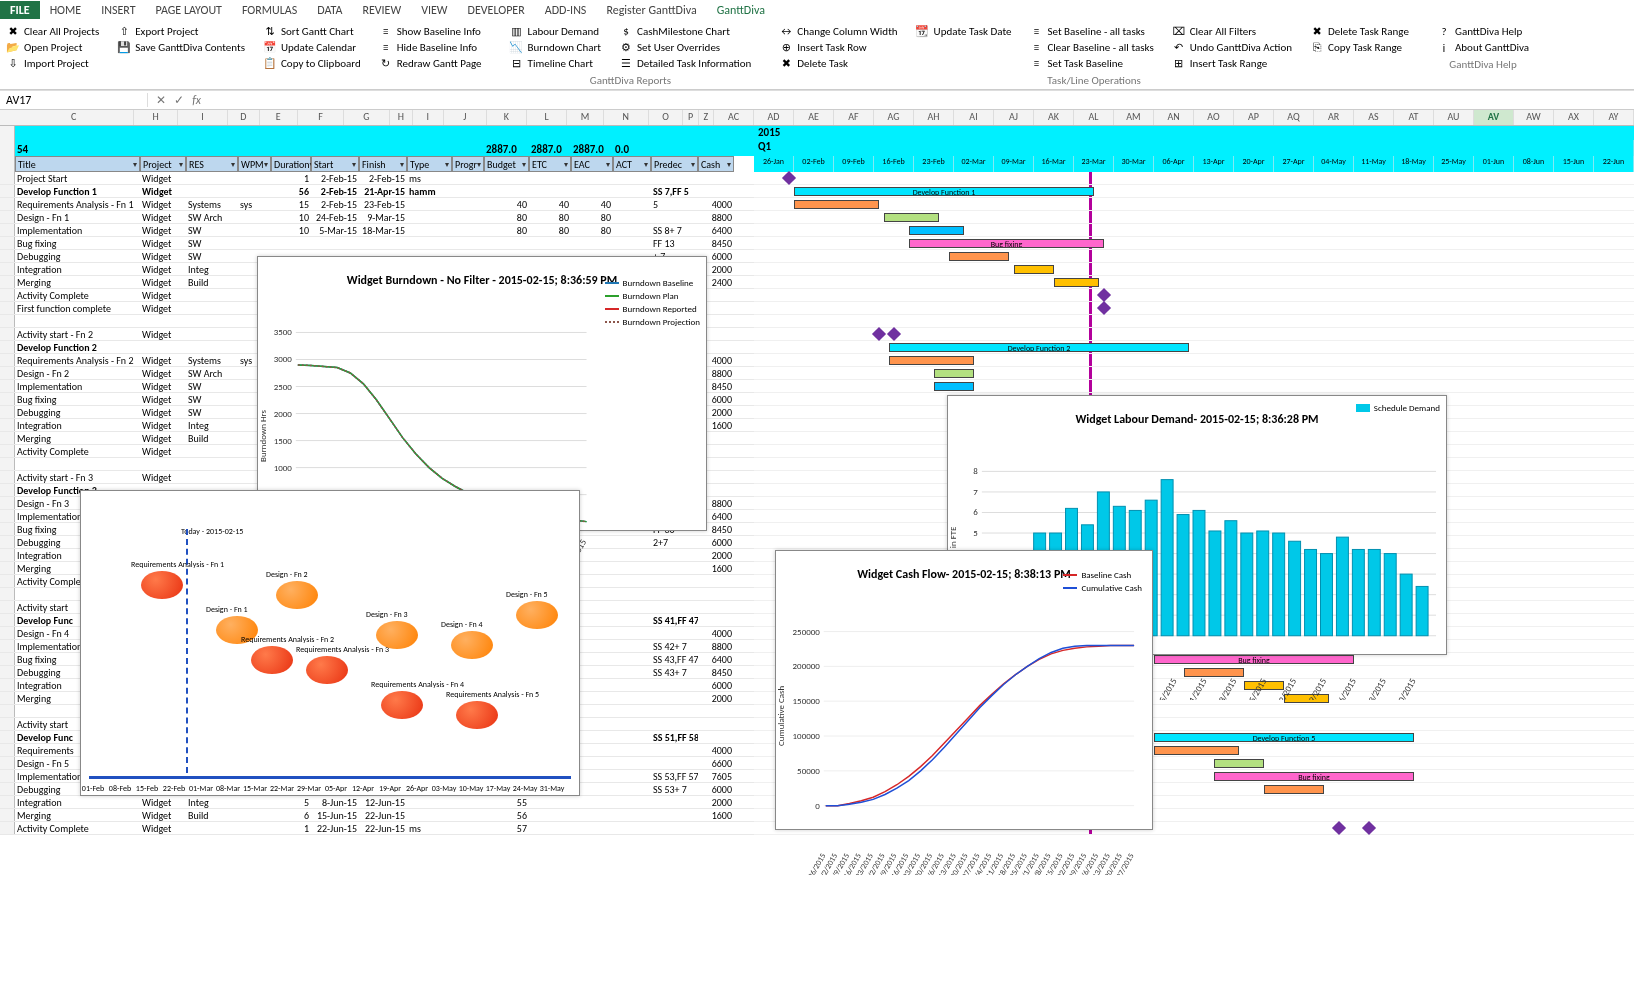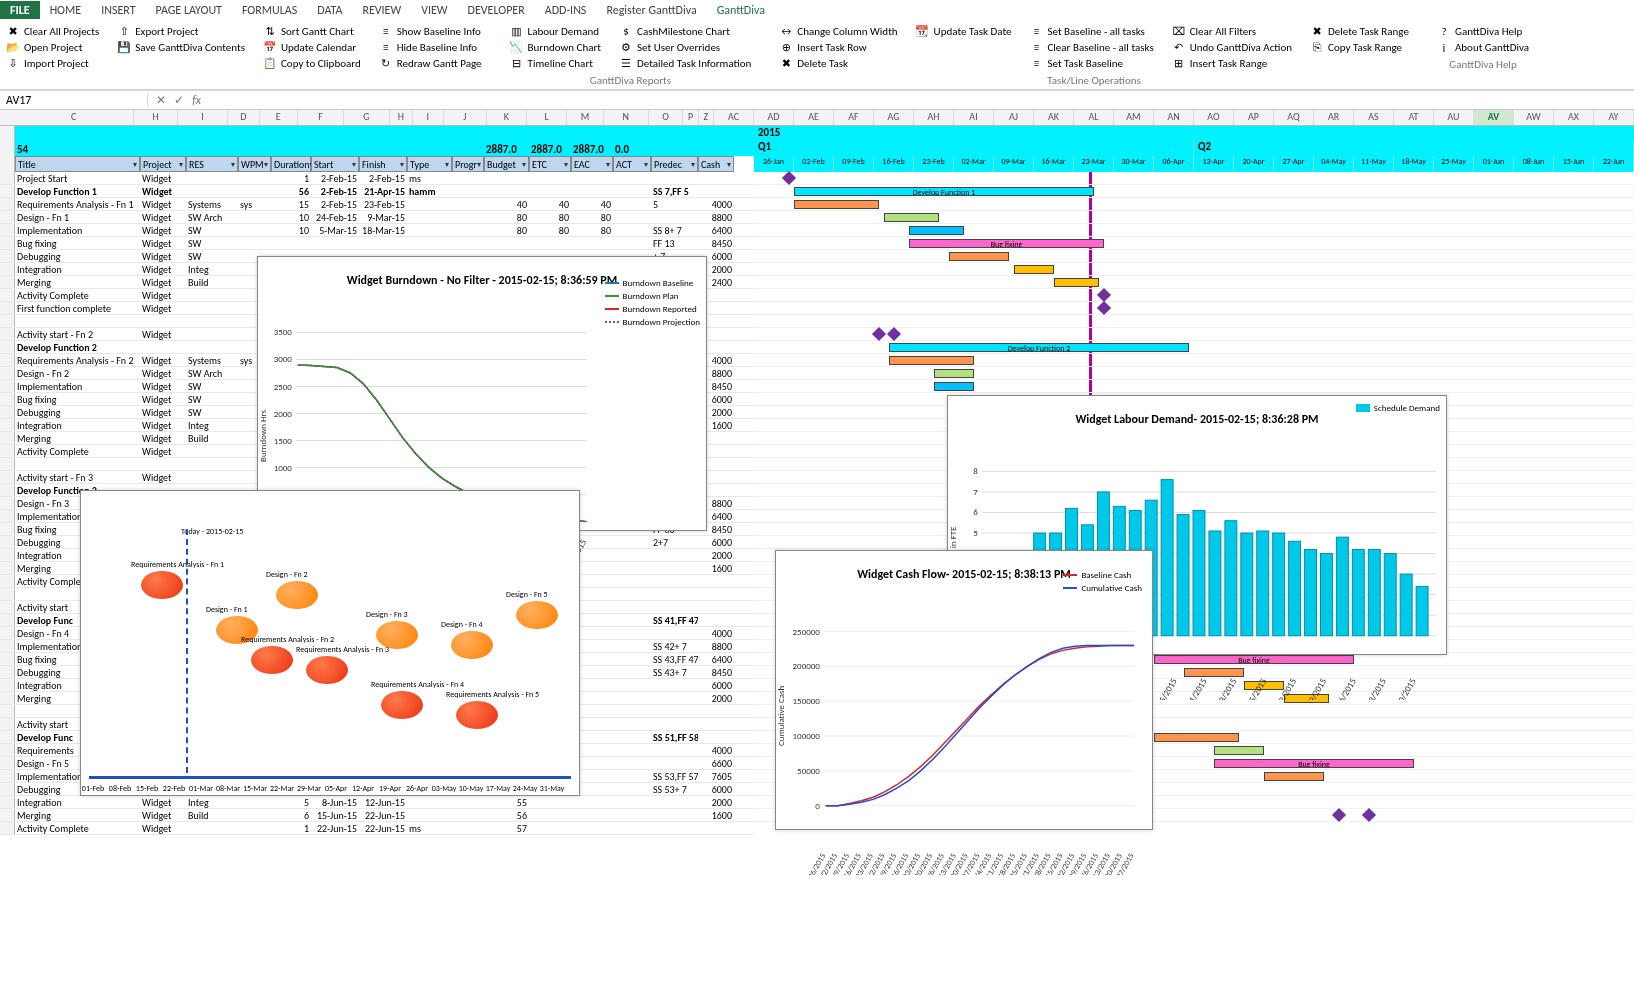--- a/index.html
+++ b/index.html
@@ -1368,21 +1368,20 @@
         </div>
       </div>
   </div>
 
   <div class="gantt-area">
     <div class="year-row">
         <div style="padding-left:4px">2015</div>
       </div>
     <div class="quarter-row">
       <div class="q">Q1</div>
-      <div class="q">Q2</div>
     </div>
     <div class="gantt-dates" id="gantt-dates">
         <div class="d" style="width: 40px;">26-Jan</div>
         <div class="d" style="width: 40px;">02-Feb</div>
         <div class="d" style="width: 40px;">09-Feb</div>
         <div class="d" style="width: 40px;">16-Feb</div>
         <div class="d" style="width: 40px;">23-Feb</div>
         <div class="d" style="width: 40px;">02-Mar</div>
         <div class="d" style="width: 40px;">09-Mar</div>
         <div class="d" style="width: 40px;">16-Mar</div>
@@ -1480,20 +1479,23 @@
           <div class="bar task1" style="left: 430px; width: 60px;"></div>
         </div>
         <div class="gantt-row">
           <div class="bar int" style="left: 490px; width: 40px;"></div>
         </div>
         <div class="gantt-row">
           <div class="bar int" style="left: 530px; width: 45px;"></div>
         </div>
         <div class="gantt-row"></div>
         <div class="gantt-row"></div>
+        <div class="gantt-row">
+          <div class="bar dev" style="left: 400px; width: 260px;">Develop Function 5</div>
+        </div>
         <div class="gantt-row">
           <div class="bar task1" style="left: 400px; width: 85px;"></div>
         </div>
         <div class="gantt-row">
           <div class="bar task2" style="left: 460px; width: 50px;"></div>
         </div>
         <div class="gantt-row">
           <div class="bar bug" style="left: 460px; width: 200px;">Bug fixing</div>
         </div>
         <div class="gantt-row">

